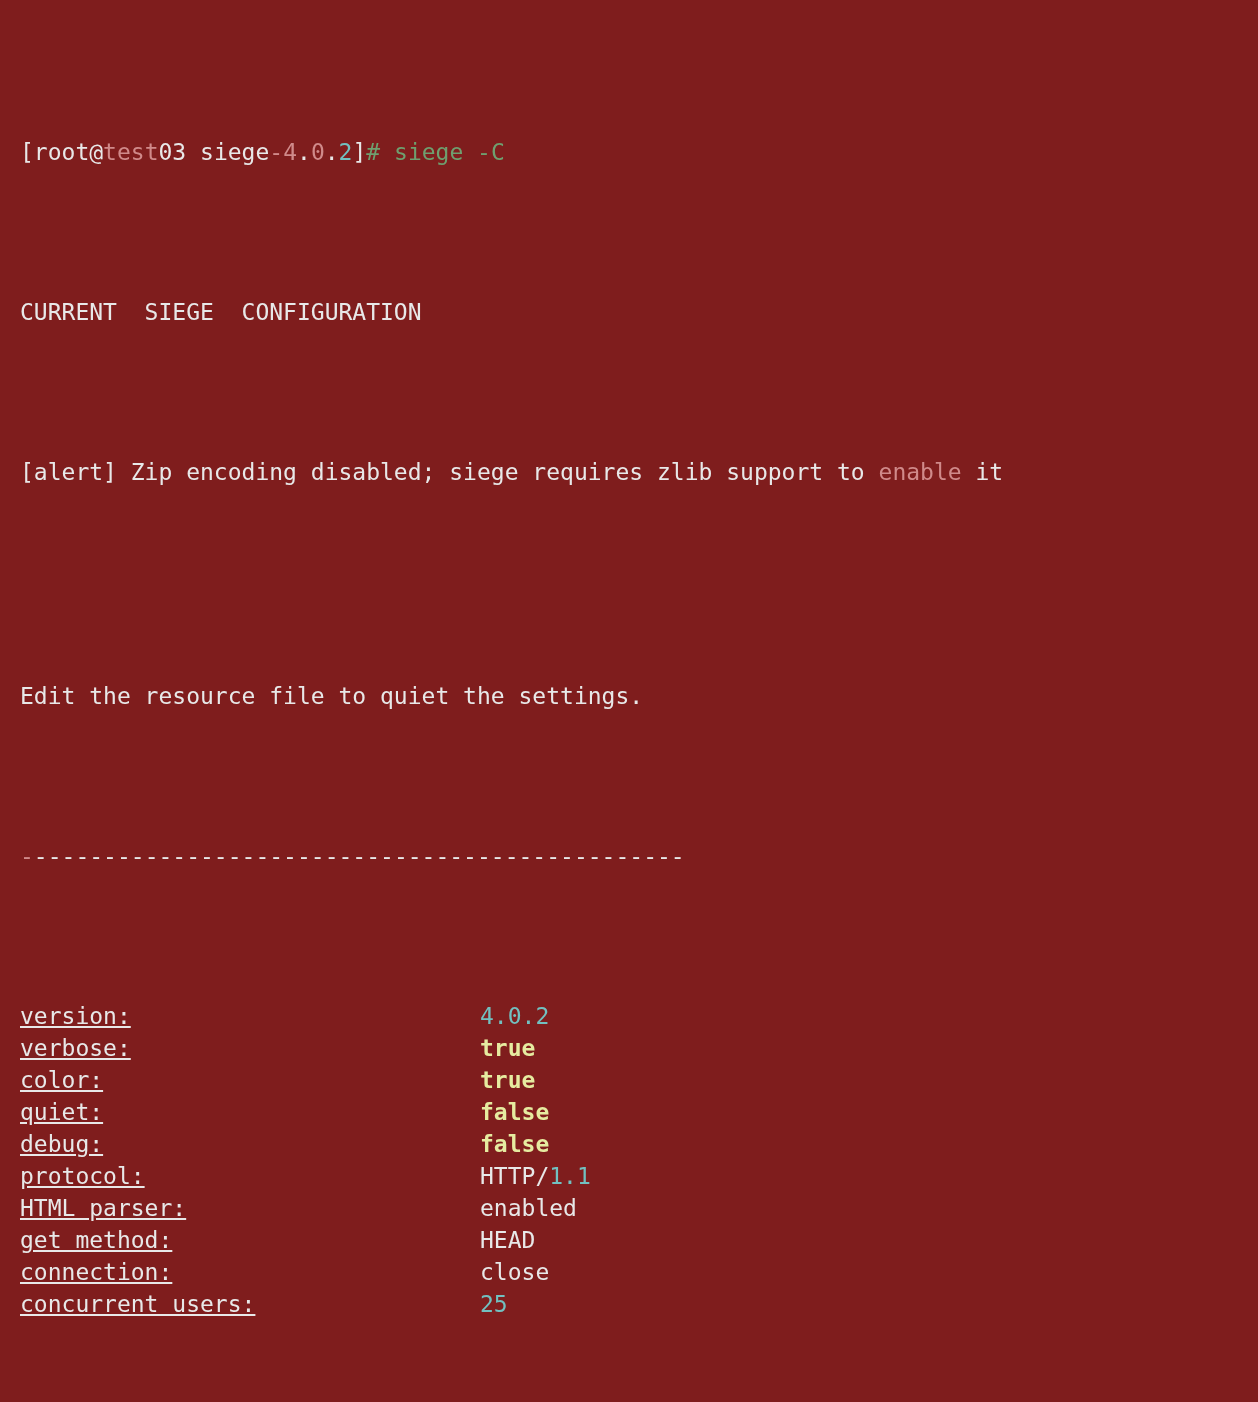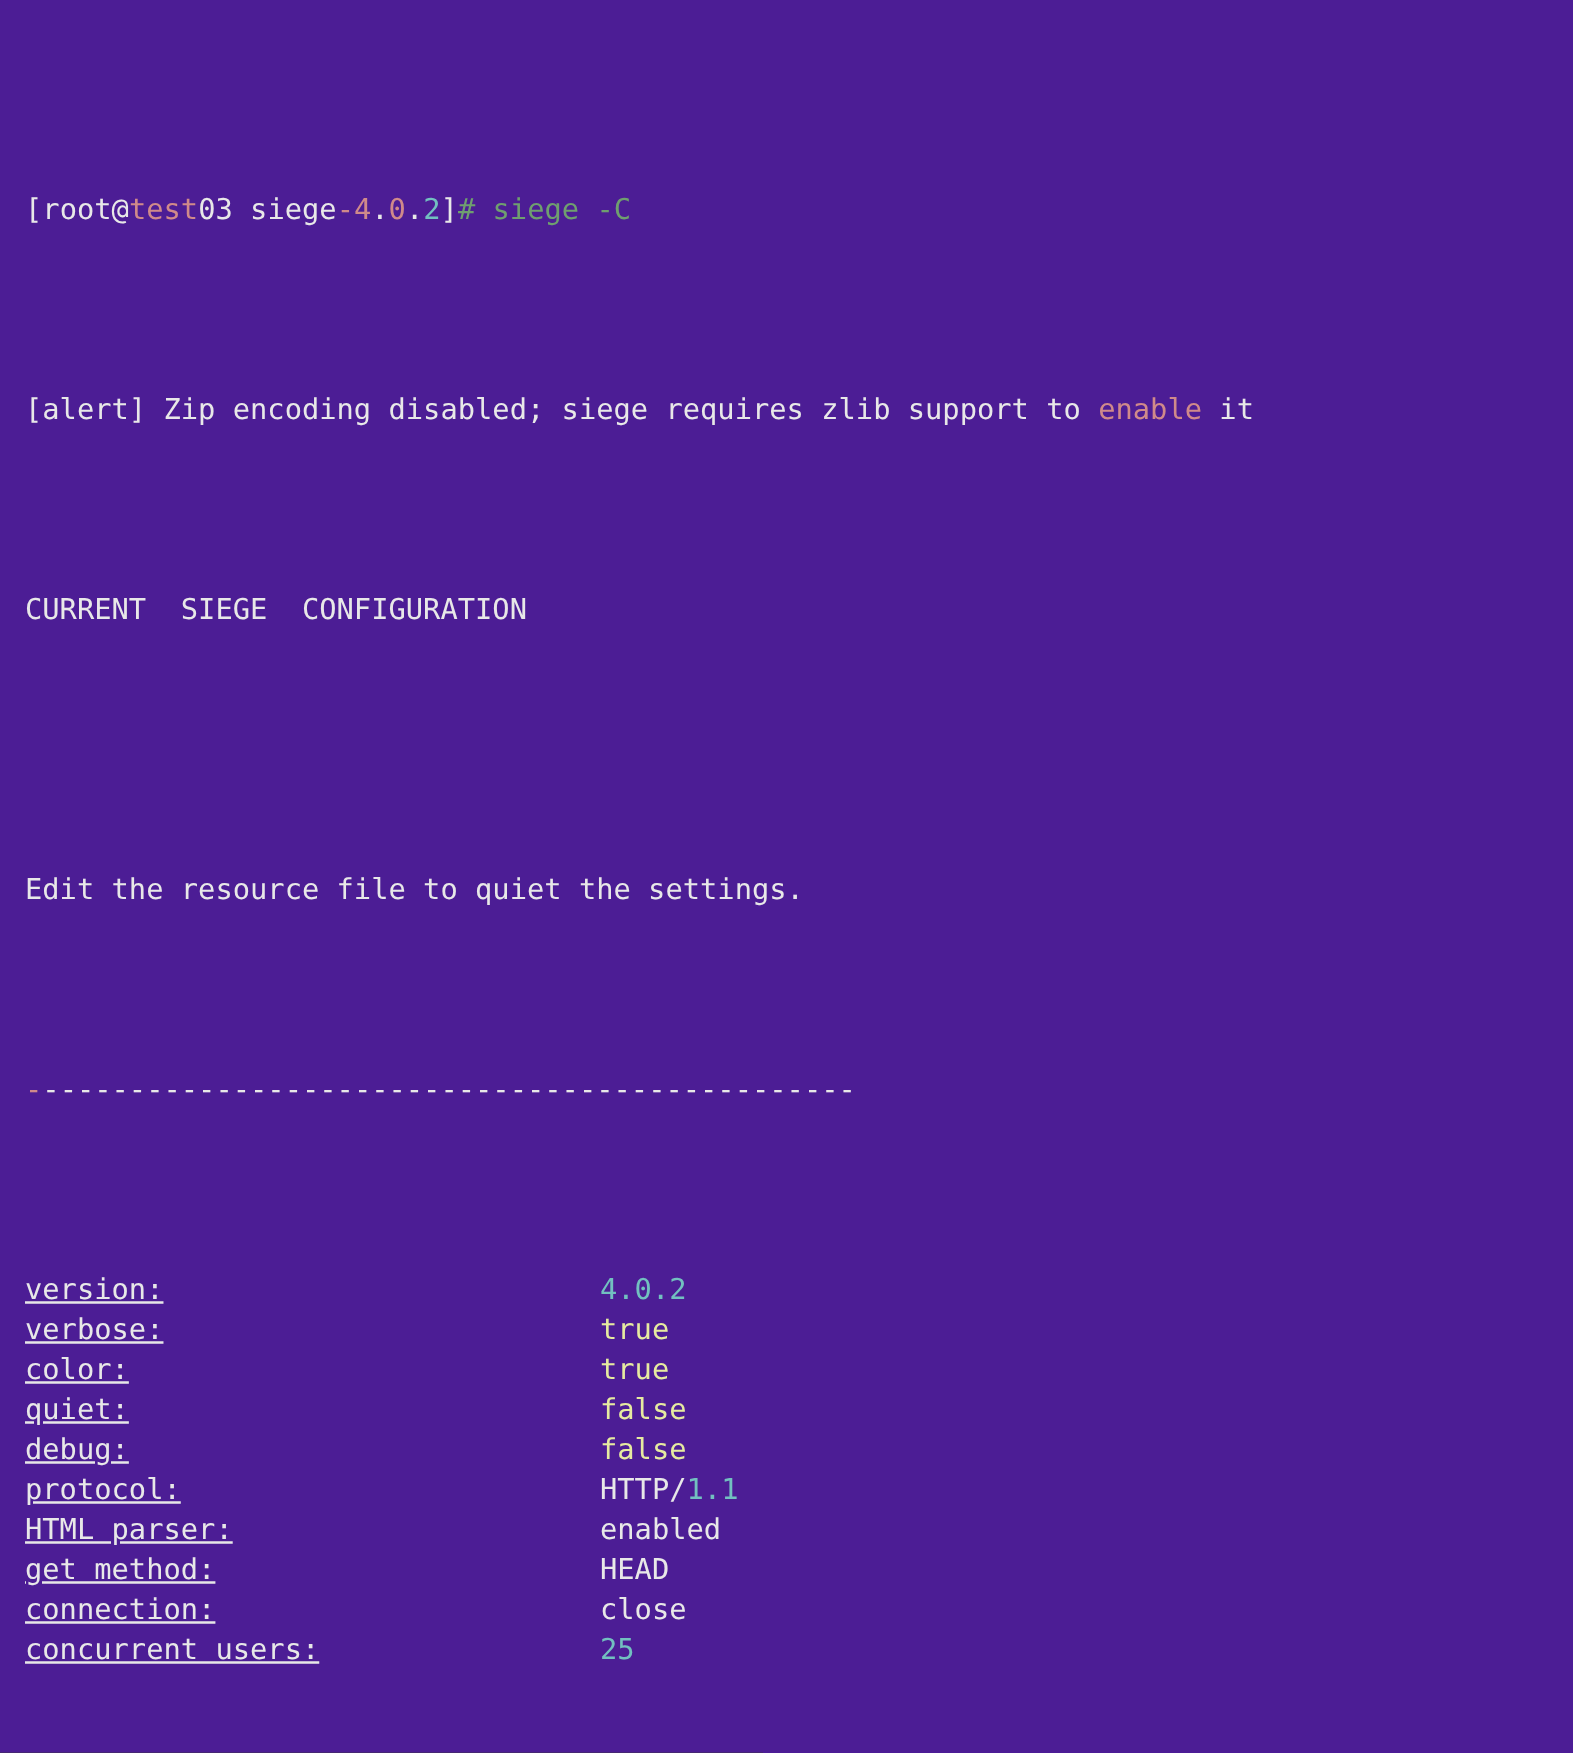--- a/index.html
+++ b/index.html
@@ -10,59 +10,59 @@
   }
   body {
     width: 1258px;
     height: 1402px;
     overflow: hidden;
     font-family: "DejaVu Sans Mono", "Liberation Mono", monospace;
   }
   #terminal {
     width: 1258px;
     height: 1402px;
-    background: #4c1d95;
+    background: #7f1d1d;
     color: #e8e8e8;
     font-family: "DejaVu Sans Mono", "Liberation Mono", monospace;
     font-size: 23px;
     line-height: 32px;
-    padding: 24px 0 0 20px;
+    padding: 8px 0 0 20px;
     box-sizing: border-box;
     white-space: pre;
     letter-spacing: 0px;
   }
   .line {
     height: 32px;
     white-space: pre;
   }
   
   .c-white  { color: #e8e8e8; }
   .c-pink   { color: #d08a8a; }
   .c-teal   { color: #72c0c0; }
   .c-green  { color: #6f9f6f; }
-  .c-yellow { color: #e6eba0; }
+  .c-yellow { color: #e6eba0; font-weight: bold; }
 
   .row { display: block; height: 32px; white-space: pre; }
   .label { display: inline-block; width: 460px; white-space: pre; vertical-align: top; text-decoration: underline; }
   .value { display: inline-block; white-space: pre; vertical-align: top; }
   .sep { letter-spacing: 0px; }
 </style>
 </head>
 <body>
 
 <div id="terminal">
 
   
   <div class="line"><span class="c-white">[</span><span class="c-white">root</span><span class="c-white">@</span><span class="c-pink">test</span><span class="c-white">03</span><span class="c-white"> </span><span class="c-white">siege</span><span class="c-pink">-</span><span class="c-pink">4</span><span class="c-white">.</span><span class="c-pink">0</span><span class="c-white">.</span><span class="c-teal">2</span><span class="c-white">]</span><span class="c-green">#</span><span class="c-green"> siege -C</span></div>
 
   
-  <div class="line"><span class="c-white">[alert] Zip encoding disabled; siege requires zlib support to </span><span class="c-pink">enable</span><span class="c-white"> it</span></div>
+  <div class="line c-white">CURRENT  SIEGE  CONFIGURATION</div>
 
   
-  <div class="line c-white">CURRENT  SIEGE  CONFIGURATION</div>
+  <div class="line"><span class="c-white">[alert] Zip encoding disabled; siege requires zlib support to </span><span class="c-pink">enable</span><span class="c-white"> it</span></div>
 
   
 
   
   <div class="line c-white">Edit the resource file to quiet the settings.</div>
 
   
   <div class="line sep"><span class="c-pink">-</span><span class="c-white">-----------------------------------------------</span></div>
 
   

